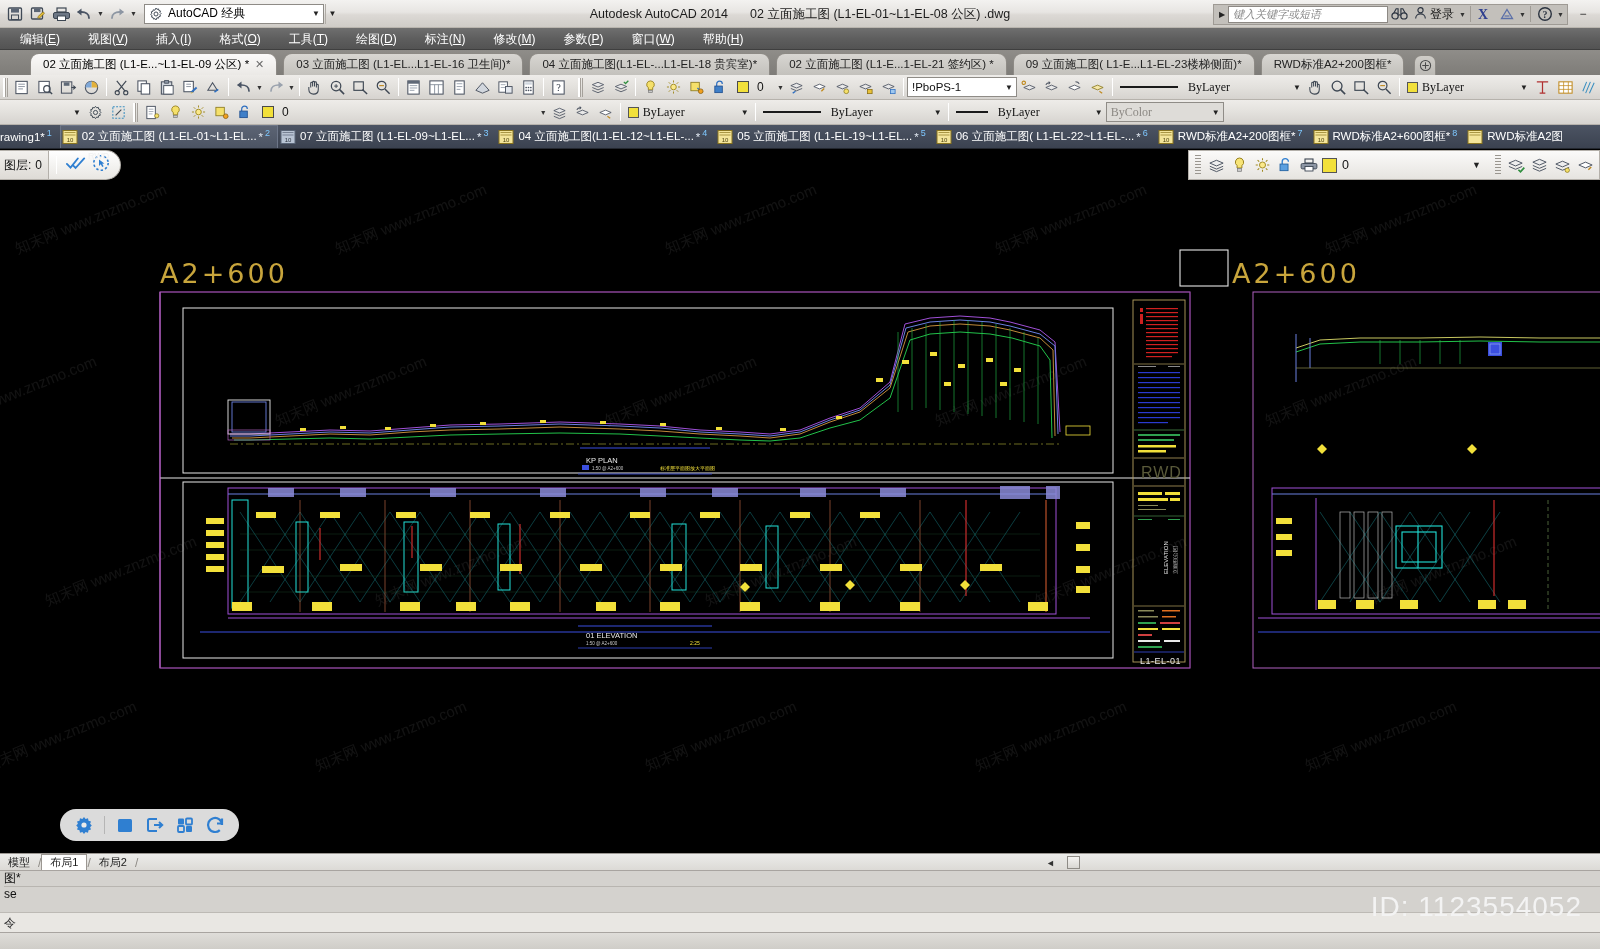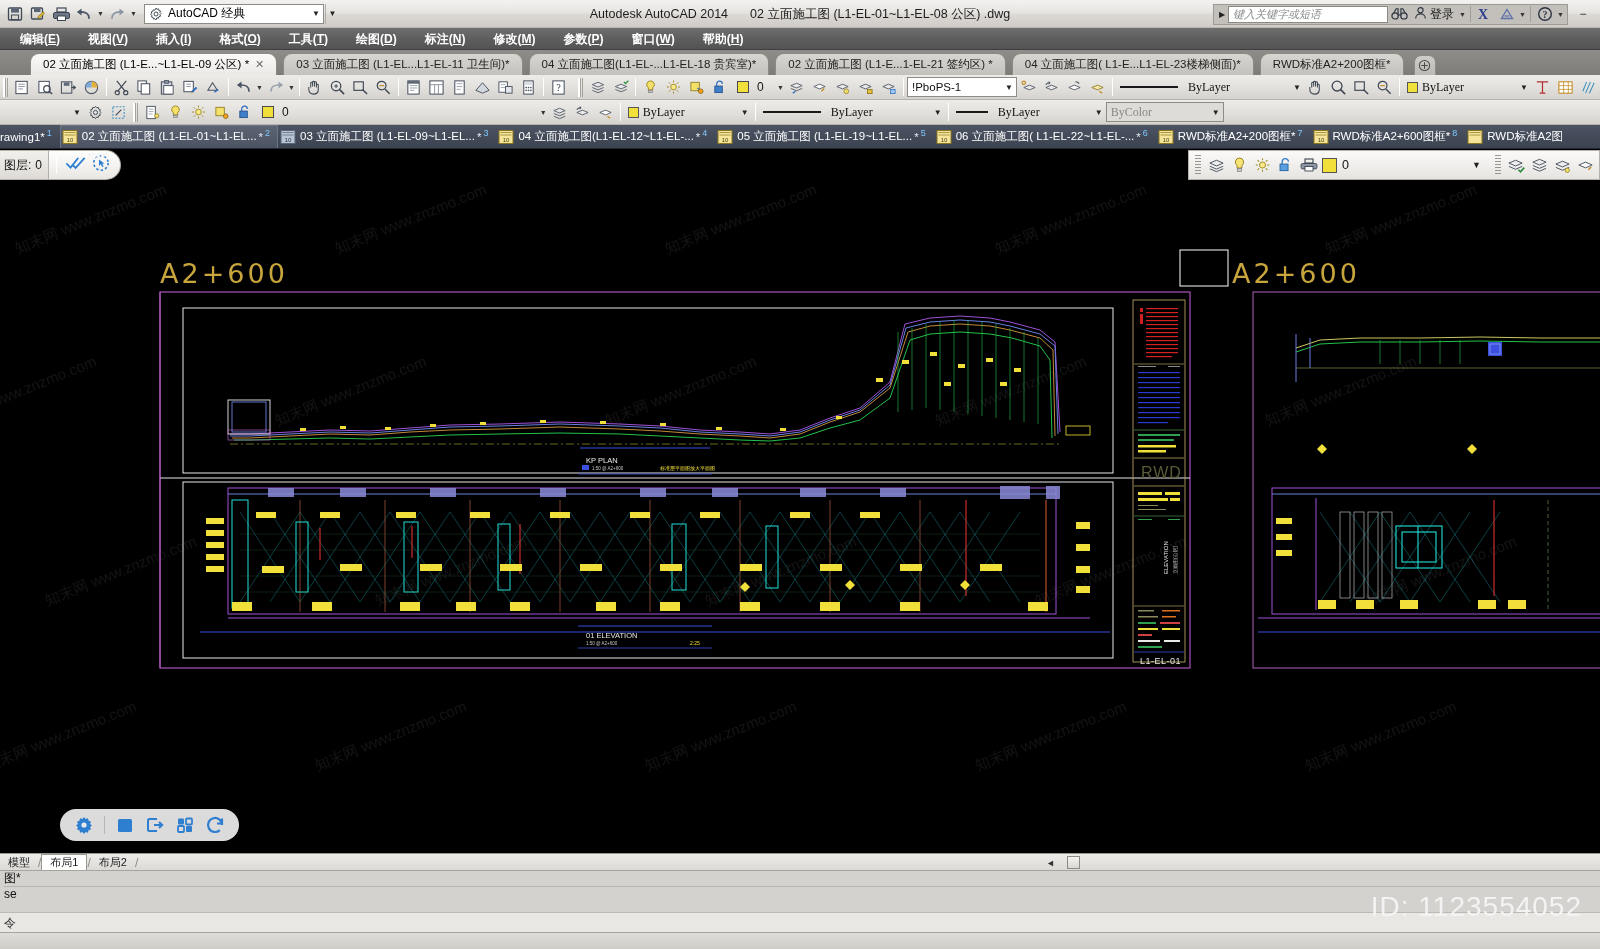--- a/index.html
+++ b/index.html
@@ -79,21 +79,20 @@
   .ic-caret { font-size: 7px; color: #333; width: 9px; text-align:center;}
   .winbtn { width: 26px; height: 24px; display:flex; align-items:center; justify-content:center; font-size: 12px; color:#333;}
 
   
   .menubar {
     height: 22px;
     background: linear-gradient(to bottom, #6f6f6f 0%, #5e5e5e 50%, #535353 100%);
     display: flex; align-items: center;
     padding-left: 6px;
     border-bottom: 1px solid #3f3f3f;
-    font-weight: bold;
   }
   .menuitem {
     font-size: 12px; color: #fff; padding: 0 14px; line-height: 22px; white-space: nowrap;
   }
   .menuitem u { text-decoration: underline; }
 
   
   .filetabs {
     height: 25px;
     background: linear-gradient(to bottom, #8f8d89 0%, #7e7c78 100%);
@@ -399,30 +398,30 @@
     <div class="menuitem"><span>窗口</span>(<u>W</u>)</div>
     <div class="menuitem"><span>帮助</span>(<u>H</u>)</div>
   </div>
 
   <div class="filetabs">
     <div class="ftab active">
       <span>02 立面施工图 (L1-E...~L1-EL-09 公区) *</span>
       <span class="closex">✕</span>
     </div>
     <div class="ftab">
-        <span>03 立面施工图 (L1-EL...L1-EL-11 卫生间)*</span>
+        <span>03 立面施工图 (L1-EL...L1-EL-16 卫生间)*</span>
       </div>
     <div class="ftab">
         <span>04 立面施工图(L1-EL-...L1-EL-18 贵宾室)*</span>
       </div>
     <div class="ftab">
         <span>02 立面施工图 (L1-E...1-EL-21 签约区) *</span>
       </div>
     <div class="ftab">
-        <span>04 立面施工图( L1-E...L1-EL-23楼梯侧面)*</span>
+        <span>09 立面施工图( L1-E...L1-EL-23楼梯侧面)*</span>
       </div>
     <div class="ftab">
         <span>RWD标准A2+200图框*</span>
       </div>
     <div class="ftab-plus">
       <svg width="13" height="13" viewBox="0 0 14 14">
           <circle cx="7" cy="7" r="5.5" fill="none" stroke="#4a4a4a" stroke-width="1.1"></circle>
           <path d="M7 3.5v7M3.5 7h7" stroke="#4a4a4a" stroke-width="1.1"></path>
         </svg>
     </div>
@@ -865,21 +864,21 @@
       <span>02 立面施工图 (L1-EL-01~L1-EL...</span>
       <span class="star">*</span>
       <span class="dnum">2</span>
     </div>
     <div class="dtab">
       <span class="dico"><svg width="16" height="16" viewBox="0 0 16 16">
             <rect x="1" y="1.5" width="14" height="13" fill="#b8c4d4" stroke="#5a6678" stroke-width="1"></rect>
             <path d="M2.5 3.5h11M2.5 6h11" stroke="#5a6678" stroke-width=".7"></path>
             <text x="8" y="13" text-anchor="middle" font-family="Liberation Sans, sans-serif" font-size="6" fill="#28303c">10</text>
           </svg></span>
-      <span>03 立面施工图 (L1-EL-09~L1-EL...</span>
+      <span>07 立面施工图 (L1-EL-09~L1-EL...</span>
       <span class="star">*</span>
       <span class="dnum">3</span>
     </div>
     <div class="dtab">
       <span class="dico"><svg width="16" height="16" viewBox="0 0 16 16">
             <rect x="1" y="1.5" width="14" height="13" fill="#f4e59a" stroke="#8a7520" stroke-width="1"></rect>
             <path d="M2.5 3.5h11M2.5 6h11" stroke="#8a7520" stroke-width=".7"></path>
             <text x="8" y="13" text-anchor="middle" font-family="Liberation Sans, sans-serif" font-size="6" fill="#4a4010">10</text>
           </svg></span>
       <span>04 立面施工图(L1-EL-12~L1-EL-...</span>

